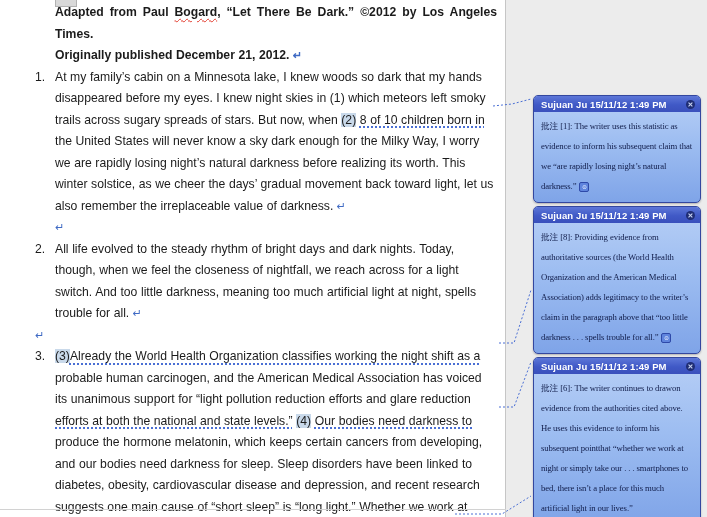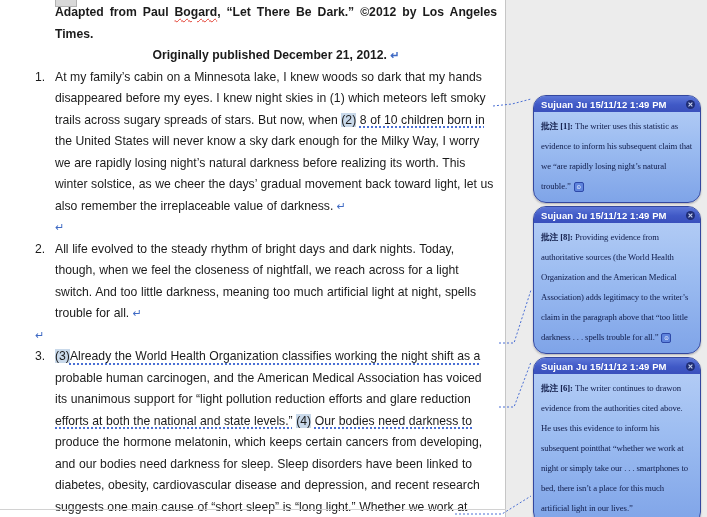--- a/index.html
+++ b/index.html
@@ -14,58 +14,58 @@
     padding-top:2px;z-index:1;
   }
   .ruler-tab{
     position:absolute;left:55px;top:0;width:22px;height:7px;
     background:#d9d9d9;border:1px solid #b2b2b2;border-top:none;box-sizing:border-box;z-index:2;
   }
   .para{
     position:relative;font-size:12.2px;line-height:21.5px;color:#1b1b1b;
     width:442px;margin-left:55px;word-spacing:0.2px;
   }
-  .para.title-line{font-weight:bold;text-align:center;}
+  .para.title-line{font-weight:bold;}
   .para.justify-full{text-align:justify;text-align-last:justify;}
   .para.indent-margin{margin-left:35px;}
   .num{
     position:absolute;left:-20px;top:0;font-size:12.2px;color:#1b1b1b;
   }
   .seg-b{font-weight:bold;}
   .seg-sq{text-decoration:underline wavy #e23b2e 1px;text-underline-offset:2px;}
   .seg-hl{background:#c9d9ea;}
   .seg-du{text-decoration:underline dotted #4a6fd4 1.5px;text-underline-offset:3px;}
   .seg-mark{color:#3f6ac4;font-size:11px;}
   .bottom-line{
     position:absolute;left:0;top:509px;width:506px;height:1px;background:#d2d2d2;z-index:3;
   }
   
   .comments-pane{
     position:absolute;left:506px;top:0;width:201px;height:517px;background:#ececec;z-index:2;
   }
   .comments-col{position:absolute;left:533px;top:95px;width:168px;z-index:6;}
   .comment-card{
-    border:1px solid #33479f;border-radius:13px;margin-bottom:3px;overflow:hidden;
+    border:1px solid #33479f;border-radius:5px;margin-bottom:3px;overflow:hidden;
     background:linear-gradient(180deg,#b7cff6 0%,#9dbdf1 45%,#7fa4e8 100%);
     box-shadow:0 1px 2px rgba(0,0,0,0.25);
   }
   .comment-header{
     background:linear-gradient(180deg,#5d77d8 0%,#4059c6 55%,#3a50bc 100%);
     color:#ffffff;font-size:9.5px;font-weight:bold;letter-spacing:0.1px;
     padding:2px 5px 2px 7px;height:12px;display:flex;align-items:center;justify-content:space-between;
   }
   .close-btn{
     width:9px;height:9px;border-radius:50%;background:#1f2d74;color:#c9d4f2;
     font-size:7px;line-height:9px;text-align:center;font-weight:bold;flex:0 0 auto;cursor:default;
   }
   .comment-body{
     padding:4px 7px 6px;font-family:"Liberation Serif","DejaVu Serif",serif;
     font-size:8.7px;line-height:20px;color:#101c49;letter-spacing:-0.1px;
   }
-  .comment-label{font-weight:bold;}
+  .comment-label{font-weight:normal;}
   .comment-end-icon{
     display:inline-block;width:8px;height:8px;border-radius:2px;margin-left:3px;
     background:#5f84dd;border:1px solid #2e49a8;font-size:6px;color:#e6eeff;
     line-height:8px;text-align:center;vertical-align:middle;
   }
   
   .connector-svg{position:absolute;left:0;top:0;z-index:5;pointer-events:none;}
 </style>
 </head>
 <body>
@@ -106,21 +106,21 @@
   <polyline points="455,514 502,514 531,496" fill="none" stroke="#4a6fd4" stroke-width="1" stroke-dasharray="2,2"></polyline>
 </svg>
 
 <div class="comments-col">
 
   <div class="comment-card">
     <div class="comment-header">
       <span>Sujuan Ju 15/11/12 1:49 PM</span>
       <span class="close-btn">✕</span>
     </div>
-    <div class="comment-body"><span class="comment-label">批注 [1]:</span><span> The writer uses this statistic as evidence to inform his subsequent claim that we “are rapidly losing night’s natural trouble.”</span><span class="comment-end-icon">⊙</span>
+    <div class="comment-body"><span class="comment-label">批注 [1]:</span><span> The writer uses this statistic as evidence to inform his subsequent claim that we “are rapidly losing night’s natural darkness.”</span><span class="comment-end-icon">⊙</span>
     </div>
   </div>
 
   <div class="comment-card">
     <div class="comment-header">
       <span>Sujuan Ju 15/11/12 1:49 PM</span>
       <span class="close-btn">✕</span>
     </div>
     <div class="comment-body"><span class="comment-label">批注 [8]:</span><span> Providing evidence from authoritative sources (the World Health Organization and the American Medical Association) adds legitimacy to the writer’s claim in the paragraph above that “too little darkness . . . spells trouble for all.”</span><span class="comment-end-icon">⊙</span>
     </div>

